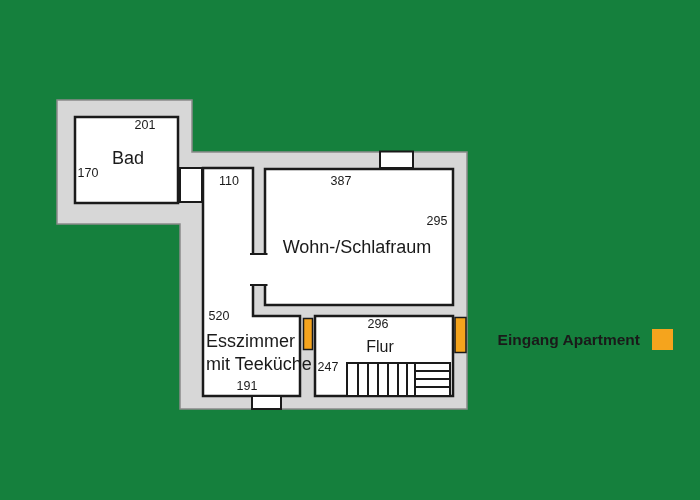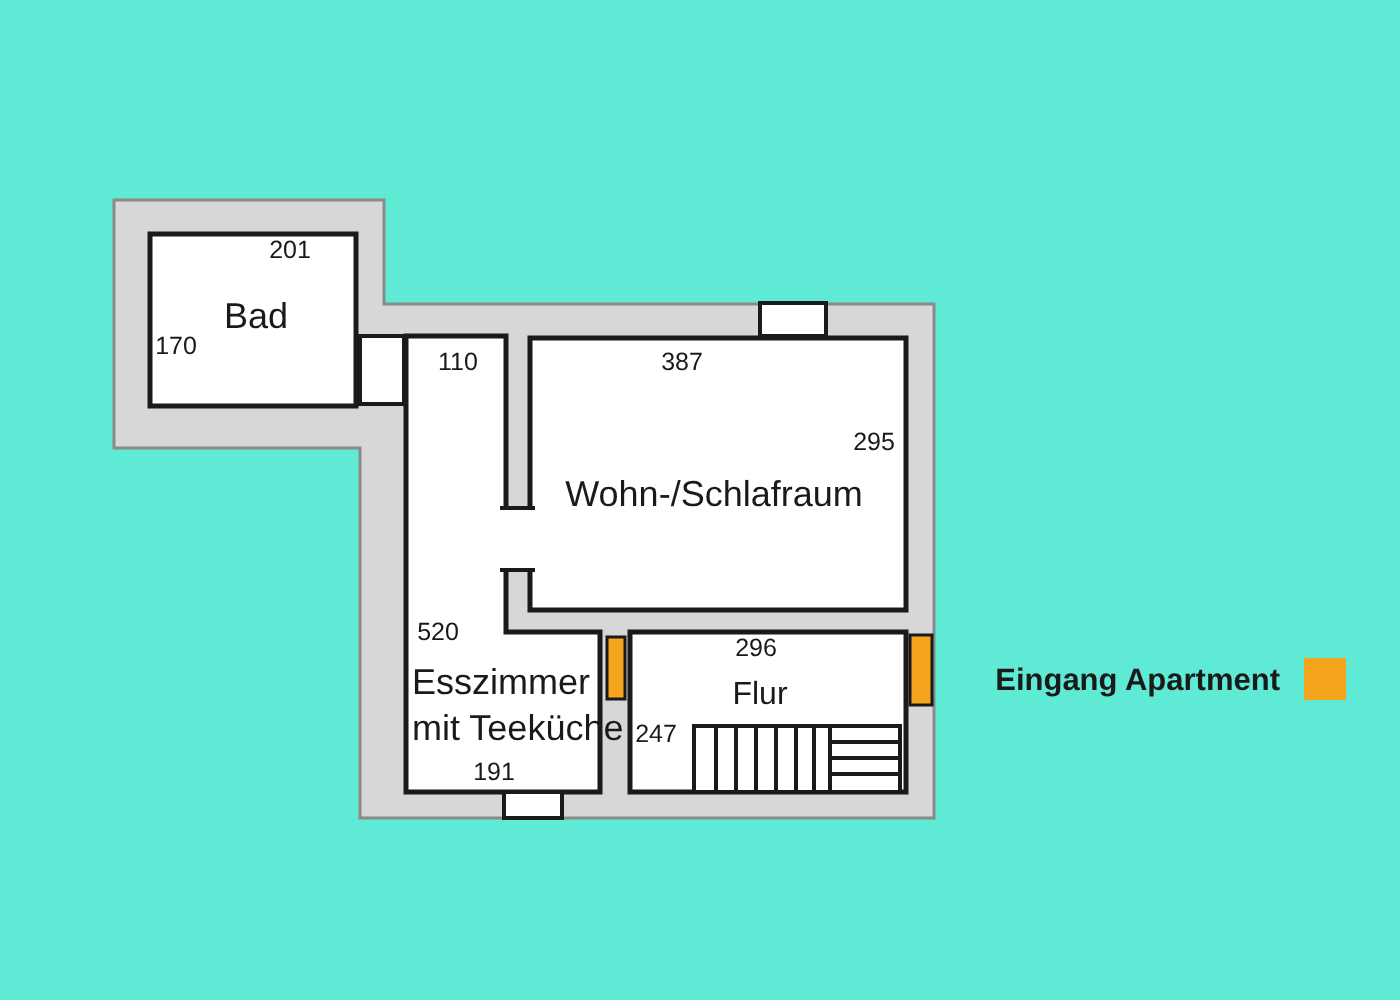--- a/index.html
+++ b/index.html
@@ -1,16 +1,16 @@
 <!DOCTYPE html>
 <html><head>
 <meta charset="utf-8">
 <style>
   html,body{margin:0;padding:0;background:#ffffff;}
-  .stage{position:relative;width:700px;height:500px;background:#5eead4;overflow:hidden;}
+  .stage{position:relative;width:700px;height:500px;background:#15803d;overflow:hidden;}
   svg text{font-family:"Liberation Sans","DejaVu Sans",sans-serif;fill:#1a1a1a;}
   .dim{font-size:12.5px;text-anchor:middle;}
   .room-name{font-size:18px;text-anchor:middle;}
   .room-name-left{font-size:18px;text-anchor:start;}
   .flur-name{font-size:16px;text-anchor:middle;}
   .legend-label{font-size:15.5px;font-weight:700;text-anchor:end;}
 </style>
 </head>
 <body>
 

